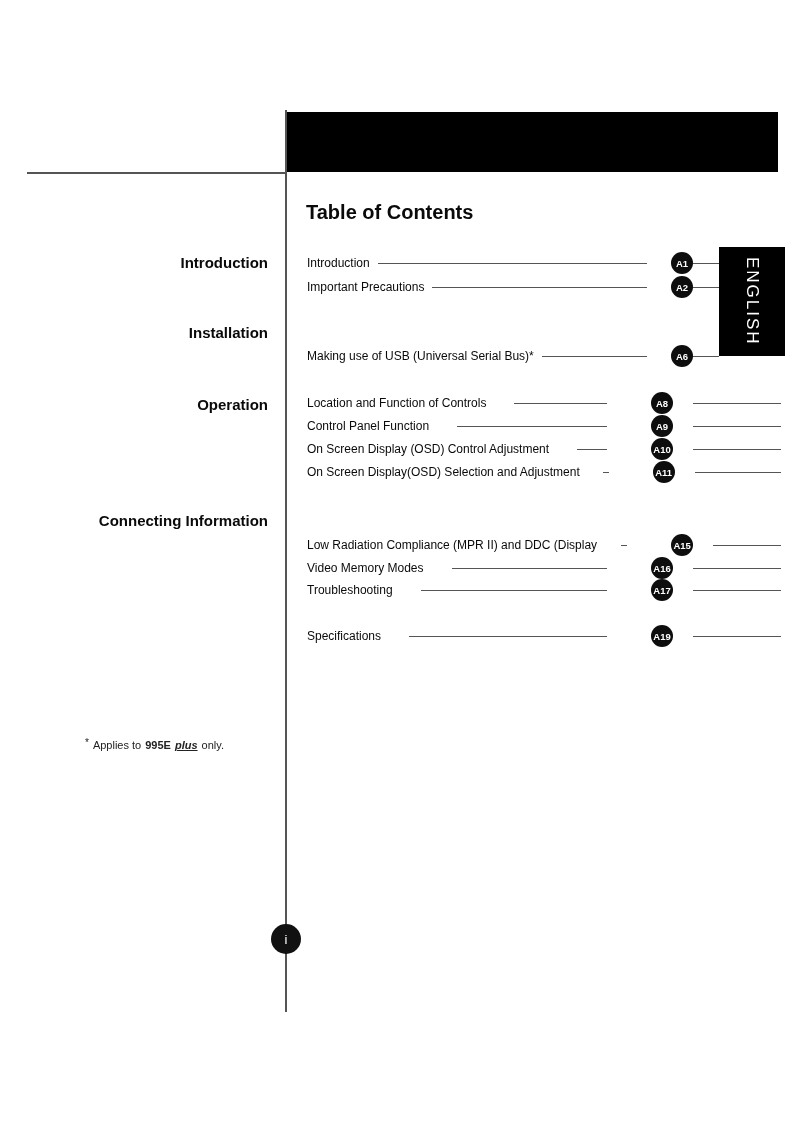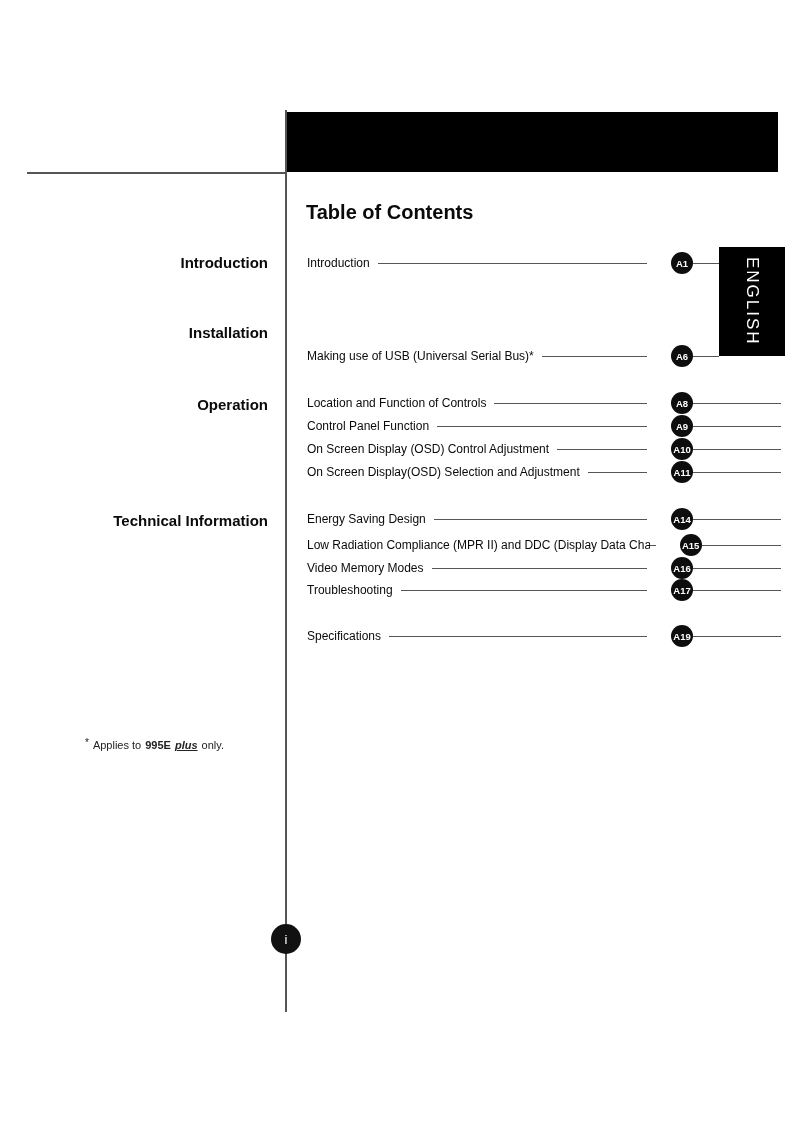--- a/index.html
+++ b/index.html
@@ -46,21 +46,21 @@
     position:absolute;right:534px;
     font-size:15px;font-weight:bold;white-space:nowrap;
     line-height:18px;
   }
   
   .toc-row{
     position:absolute;left:307px;height:22px;
     display:flex;align-items:center;
   }
   .toc-row.short{width:412px;}
-  .toc-row.long{width:474px;}
+  .toc-row.long{width:474px;gap:20px;}
   .entry-label{
     font-size:12px;white-space:nowrap;padding-right:8px;
     overflow:hidden;line-height:22px;
   }
   .leader{flex:1;min-width:6px;height:0;border-top:1.5px solid #555;}
   .badge{
     flex:0 0 22px;width:22px;height:22px;border-radius:50%;
     background:#0d0d0d;color:#fff;
     font-size:9.5px;font-weight:bold;
     display:flex;align-items:center;justify-content:center;
@@ -98,26 +98,32 @@
 
   <h1 class="title">Table of Contents</h1>
 
   <div class="lang-tab">
     <span>ENGLISH</span>
   </div>
 
   <div class="section-heading" style="top:254px">Introduction</div>
   <div class="section-heading" style="top:324px">Installation</div>
   <div class="section-heading" style="top:396px">Operation</div>
-  <div class="section-heading" style="top:512px">Technical Information</div>
+  <div class="section-heading" style="top:512px">Connecting Information</div>
 
   <div class="toc-row short" style="top:252px">
     <span class="entry-label">Introduction</span>
     <span class="leader"></span>
     <span class="badge">A1</span>
+    <span class="tail"></span>
+  </div>
+  <div class="toc-row short" style="top:276px">
+    <span class="entry-label">Important Precautions</span>
+    <span class="leader"></span>
+    <span class="badge">A2</span>
     <span class="tail"></span>
   </div>
 
   <div class="toc-row short" style="top:345px">
     <span class="entry-label">Making use of USB (Universal Serial Bus)*</span>
     <span class="leader"></span>
     <span class="badge">A6</span>
     <span class="tail"></span>
   </div>
 
@@ -139,26 +145,20 @@
     <span class="badge">A10</span>
     <span class="tail"></span>
   </div>
   <div class="toc-row long" style="top:461px">
     <span class="entry-label">On Screen Display(OSD) Selection and Adjustment</span>
     <span class="leader"></span>
     <span class="badge">A11</span>
     <span class="tail"></span>
   </div>
 
-  <div class="toc-row long" style="top:508px">
-    <span class="entry-label">Energy Saving Design</span>
-    <span class="leader"></span>
-    <span class="badge">A14</span>
-    <span class="tail"></span>
-  </div>
   <div class="toc-row long" style="top:534px">
     <span class="entry-label">Low Radiation Compliance (MPR II) and DDC (Display Data Channel)</span>
     <span class="leader"></span>
     <span class="badge">A15</span>
     <span class="tail"></span>
   </div>
   <div class="toc-row long" style="top:557px">
     <span class="entry-label">Video Memory Modes</span>
     <span class="leader"></span>
     <span class="badge">A16</span>

